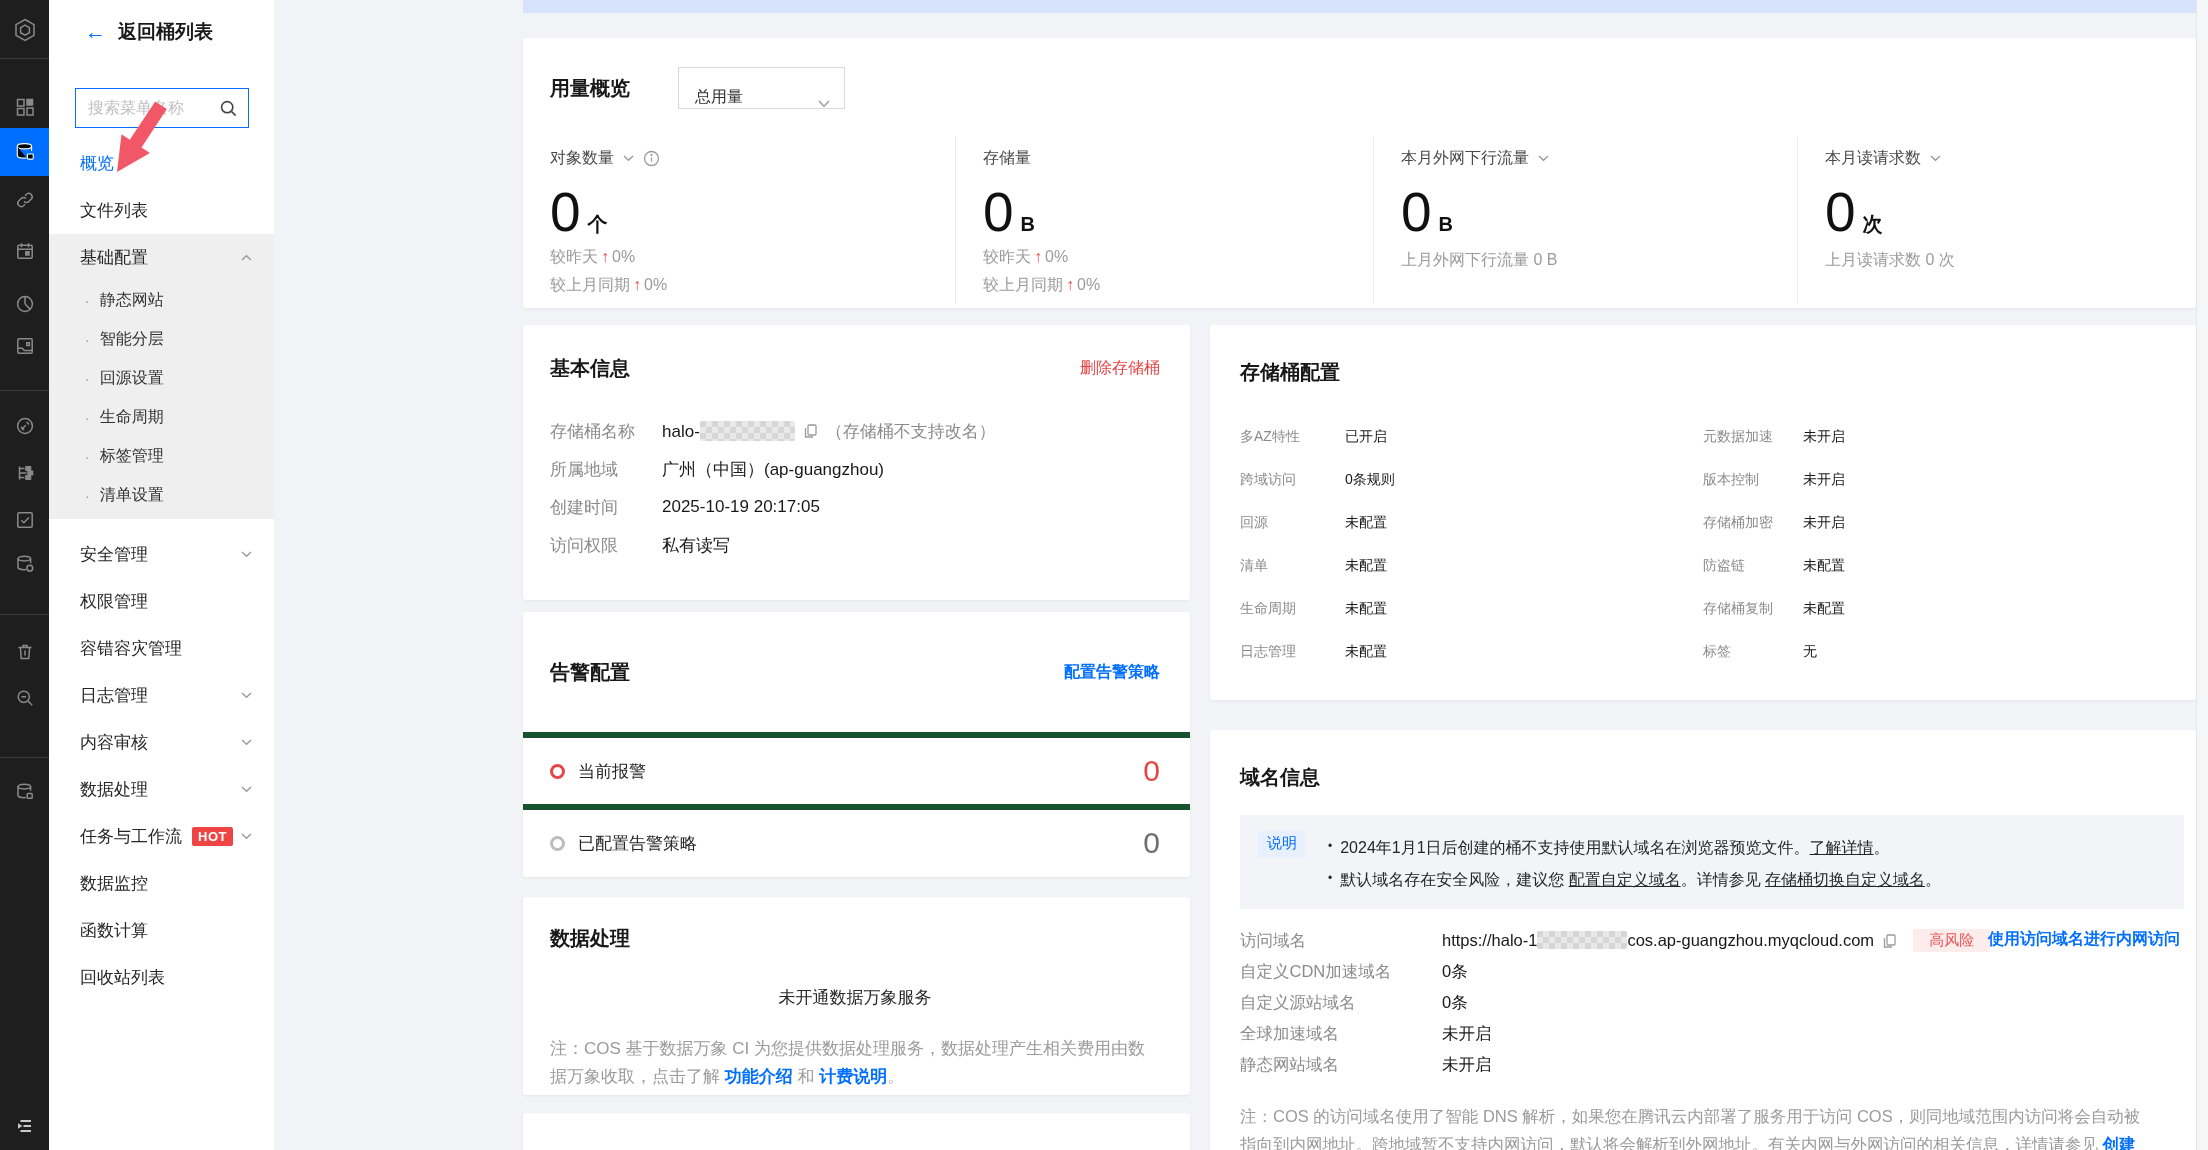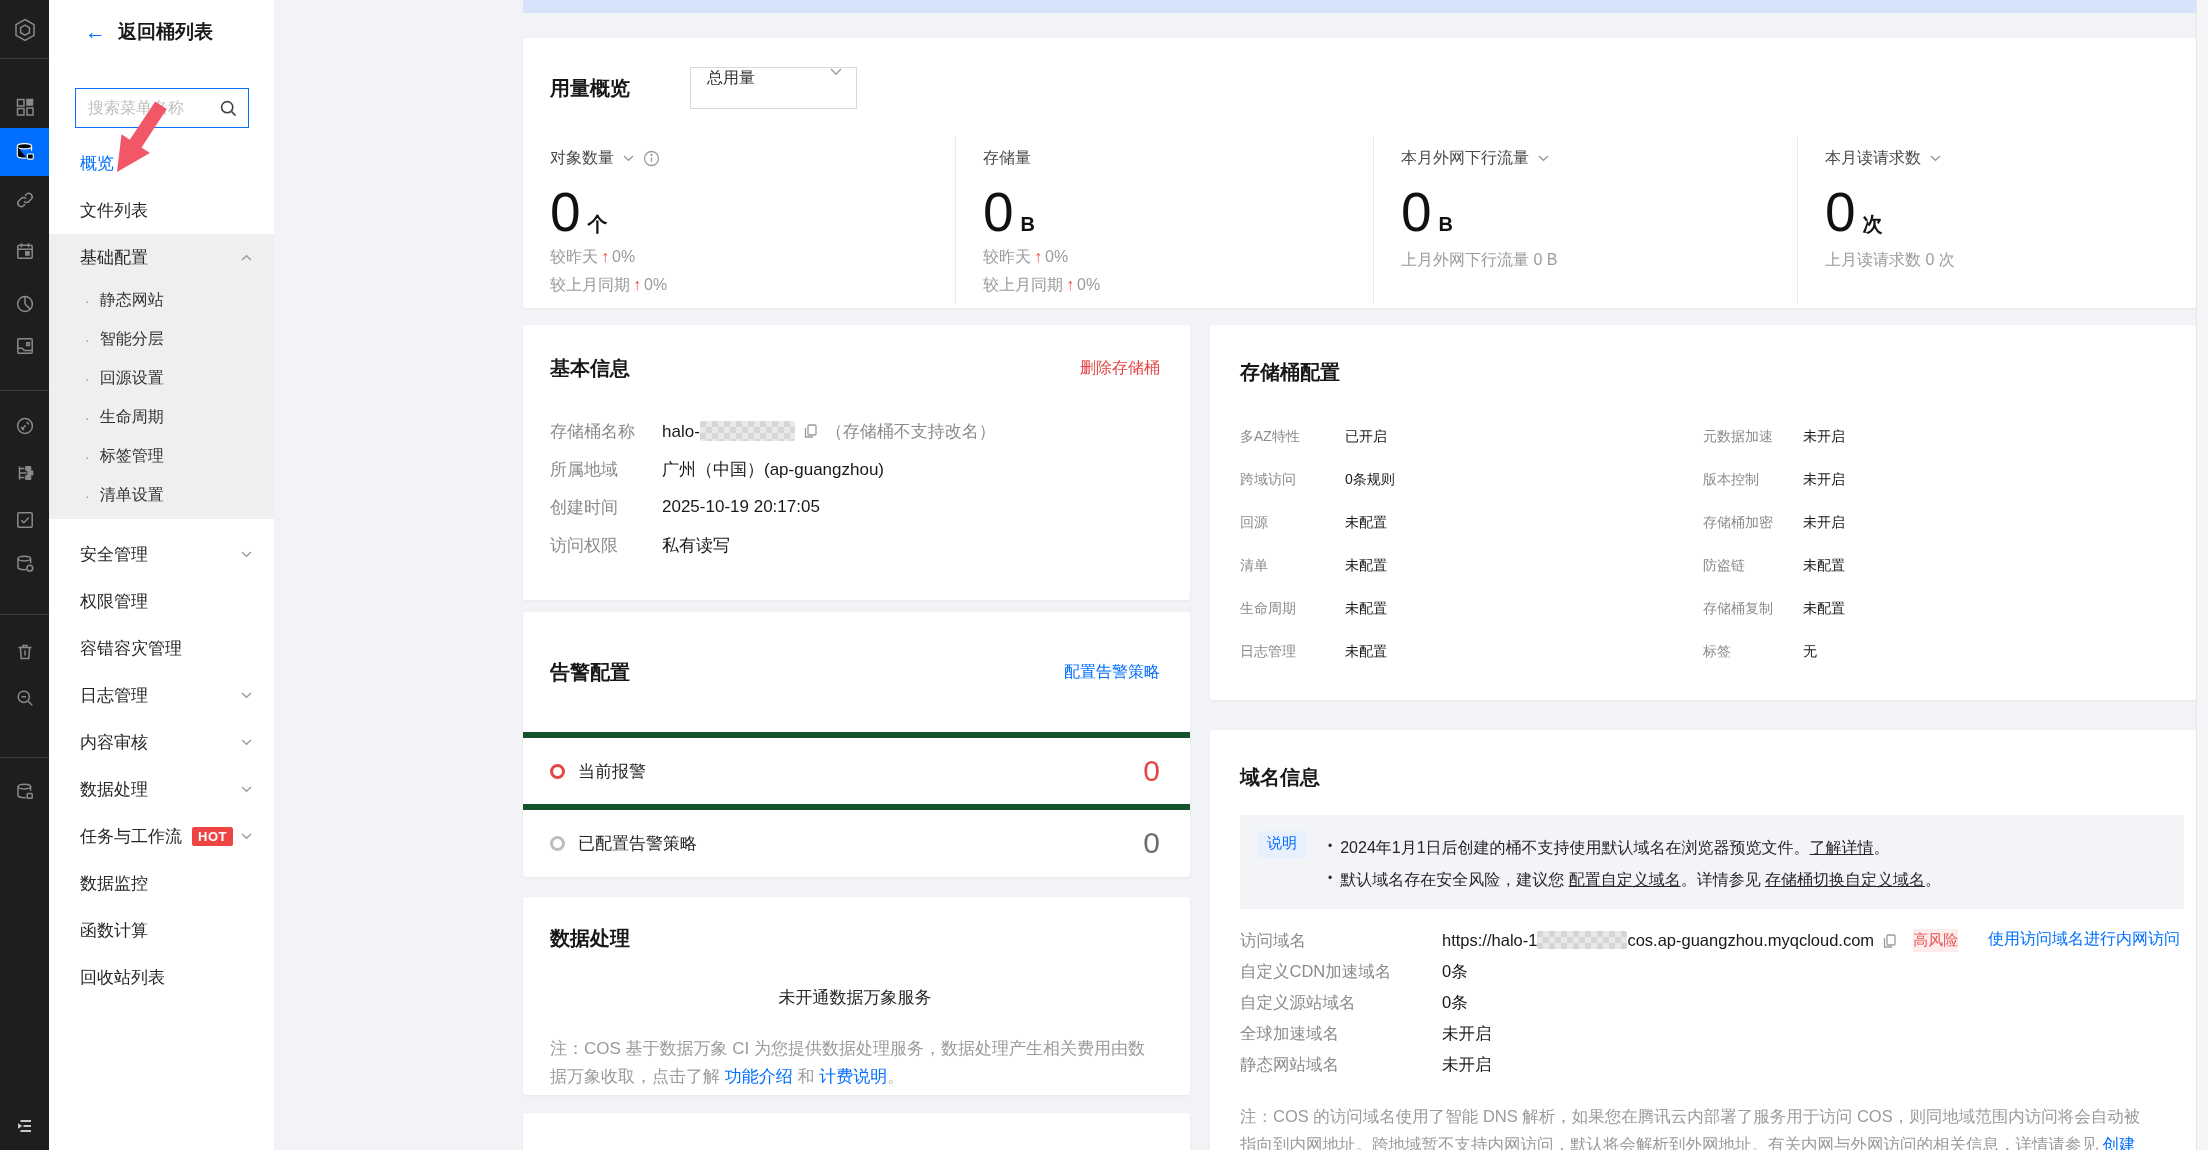--- a/index.html
+++ b/index.html
@@ -37,27 +37,27 @@
   .sub .dot { color:#9b9b9b; margin-right:10px; font-size:14px; }
   .menu-gap { height:12px; }
   .hot-badge { background:#ef4444; color:#fff; font-size:13px; font-weight:bold; padding:2px 6px; border-radius:2px; margin-left:10px; letter-spacing:.5px; }
   #red-arrow { position:absolute; left:58px; top:84px; z-index:20; pointer-events:none; }
 
   
   #topbar { position:absolute; left:523px; top:0; width:1673px; height:13px; background:#d7e3fa; }
   #scrollstrip { position:absolute; right:0; top:0; width:12px; height:1150px; background:#f5f6f8; border-left:1px solid #e9e9e9; }
   .card { position:absolute; background:#fff; border-radius:3px; box-shadow:0 1px 3px rgba(0,0,0,.05); }
   .card-title { font-size:20px; font-weight:bold; color:#181818; }
-  a.blue { color:#006eff; text-decoration:none; cursor:pointer; }
+  a.blue { color:#006eff; text-decoration:none; cursor:pointer;font-weight:bold; }
   .gray { color:#8b8b8b; }
 
   
   #usage-card { left:523px; top:38px; width:1673px; height:270px; }
   .usage-head { display:flex; align-items:center; padding:0 27px; height:64px; margin-top:18px; }
-  .range-select { width:167px; height:42px; border:1px solid #d9d9d9; margin-left:60px; display:flex; align-items:flex-start; padding:0 14px 0 16px; font-size:16px; color:#333; cursor:pointer; background:#fff; }
+  .range-select { width:167px; height:42px; border:1px solid #d9d9d9; margin-left:48px; display:flex; align-items:flex-end; padding:0 14px 0 16px; font-size:16px; color:#333; cursor:pointer; background:#fff; }
   .range-select .chev { margin-left:auto; display:flex; }
   .stats-row { display:flex; margin-top:16px; height:168px; }
   .stat-col { padding-left:27px; padding-top:12px; position:relative; }
   .stat-col + .stat-col { border-left:1px solid #ebebeb; }
   .stat-label { display:flex; align-items:center; font-size:16px; color:#4a4a4a; gap:9px; }
   .stat-value { display:flex; align-items:baseline; margin-top:16px; }
   .stat-value .num { font-size:55px; font-weight:400; color:#111; line-height:1; }
   .stat-value .unit { font-size:20px; font-weight:bold; margin-left:7px; color:#111; }
   .stat-line { font-size:16px; color:#9b9b9b; margin-top:7px; }
   .stat-line .up { color:#e64c4c; font-weight:bold; padding:0 3px; }
@@ -106,21 +106,21 @@
   
   #dom-card { left:1210px; top:730px; width:986px; height:430px; padding:34px 0 0 30px; }
   .notice-box { margin-top:24px; margin-right:12px; background:#f3f4f8; padding:16px 20px 14px 18px; display:flex; }
   .notice-badge { background:#e8effd; color:#006eff; font-size:15px; padding:3px 9px; height:27px; flex:none; margin-right:22px; }
   .bullets { font-size:16px; color:#262626; line-height:30px; }
   .bullets .b::before { content:"•"; font-size:12px; vertical-align:3px; margin-right:8px; color:#262626; }
   .ulink { color:#262626; text-decoration:underline; cursor:pointer; }
   .dom-rows { margin-top:16px; position:relative; }
   .dom-row { display:flex; align-items:center; height:31px; font-size:16.5px; position:relative; }
   .dom-row .k { width:202px; color:#8b8b8b; flex:none; }
-  .risk-badge { background:#fdecec; color:#e85353; font-size:15px; padding:2px 0; margin-left:8px; }
+  .risk-badge { background:#fdecec; color:#e85353; font-size:15px; padding:2px 16px; margin-left:8px; }
   .intranet-link { position:absolute; right:16px; top:4px; font-size:16px; }
   .dom-note { margin-top:22px; margin-right:45px; font-size:16.5px; color:#9b9b9b; line-height:28px; }
 
   .chev svg, .search-glyph svg { display:block; }
 </style>
 </head>
 <body>
 
 <div id="iconbar">
   <div class="ib-icon" style="top:12px">

